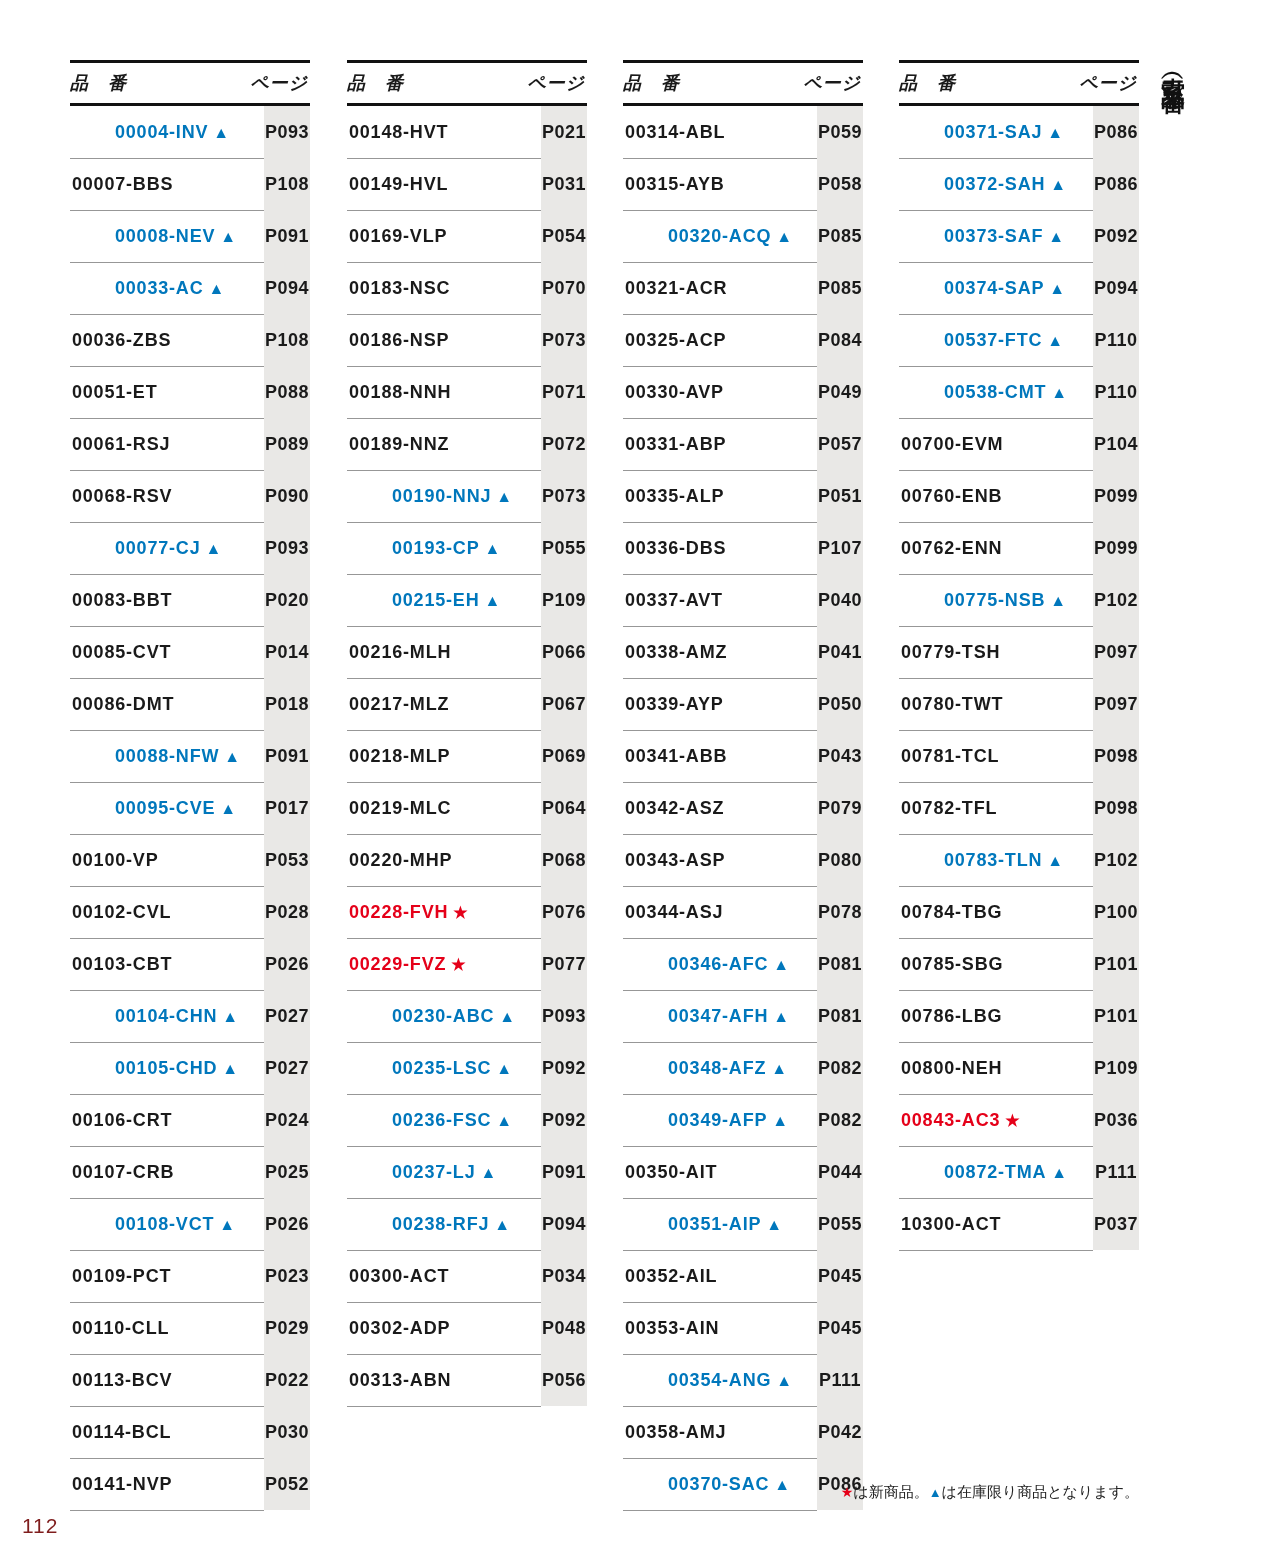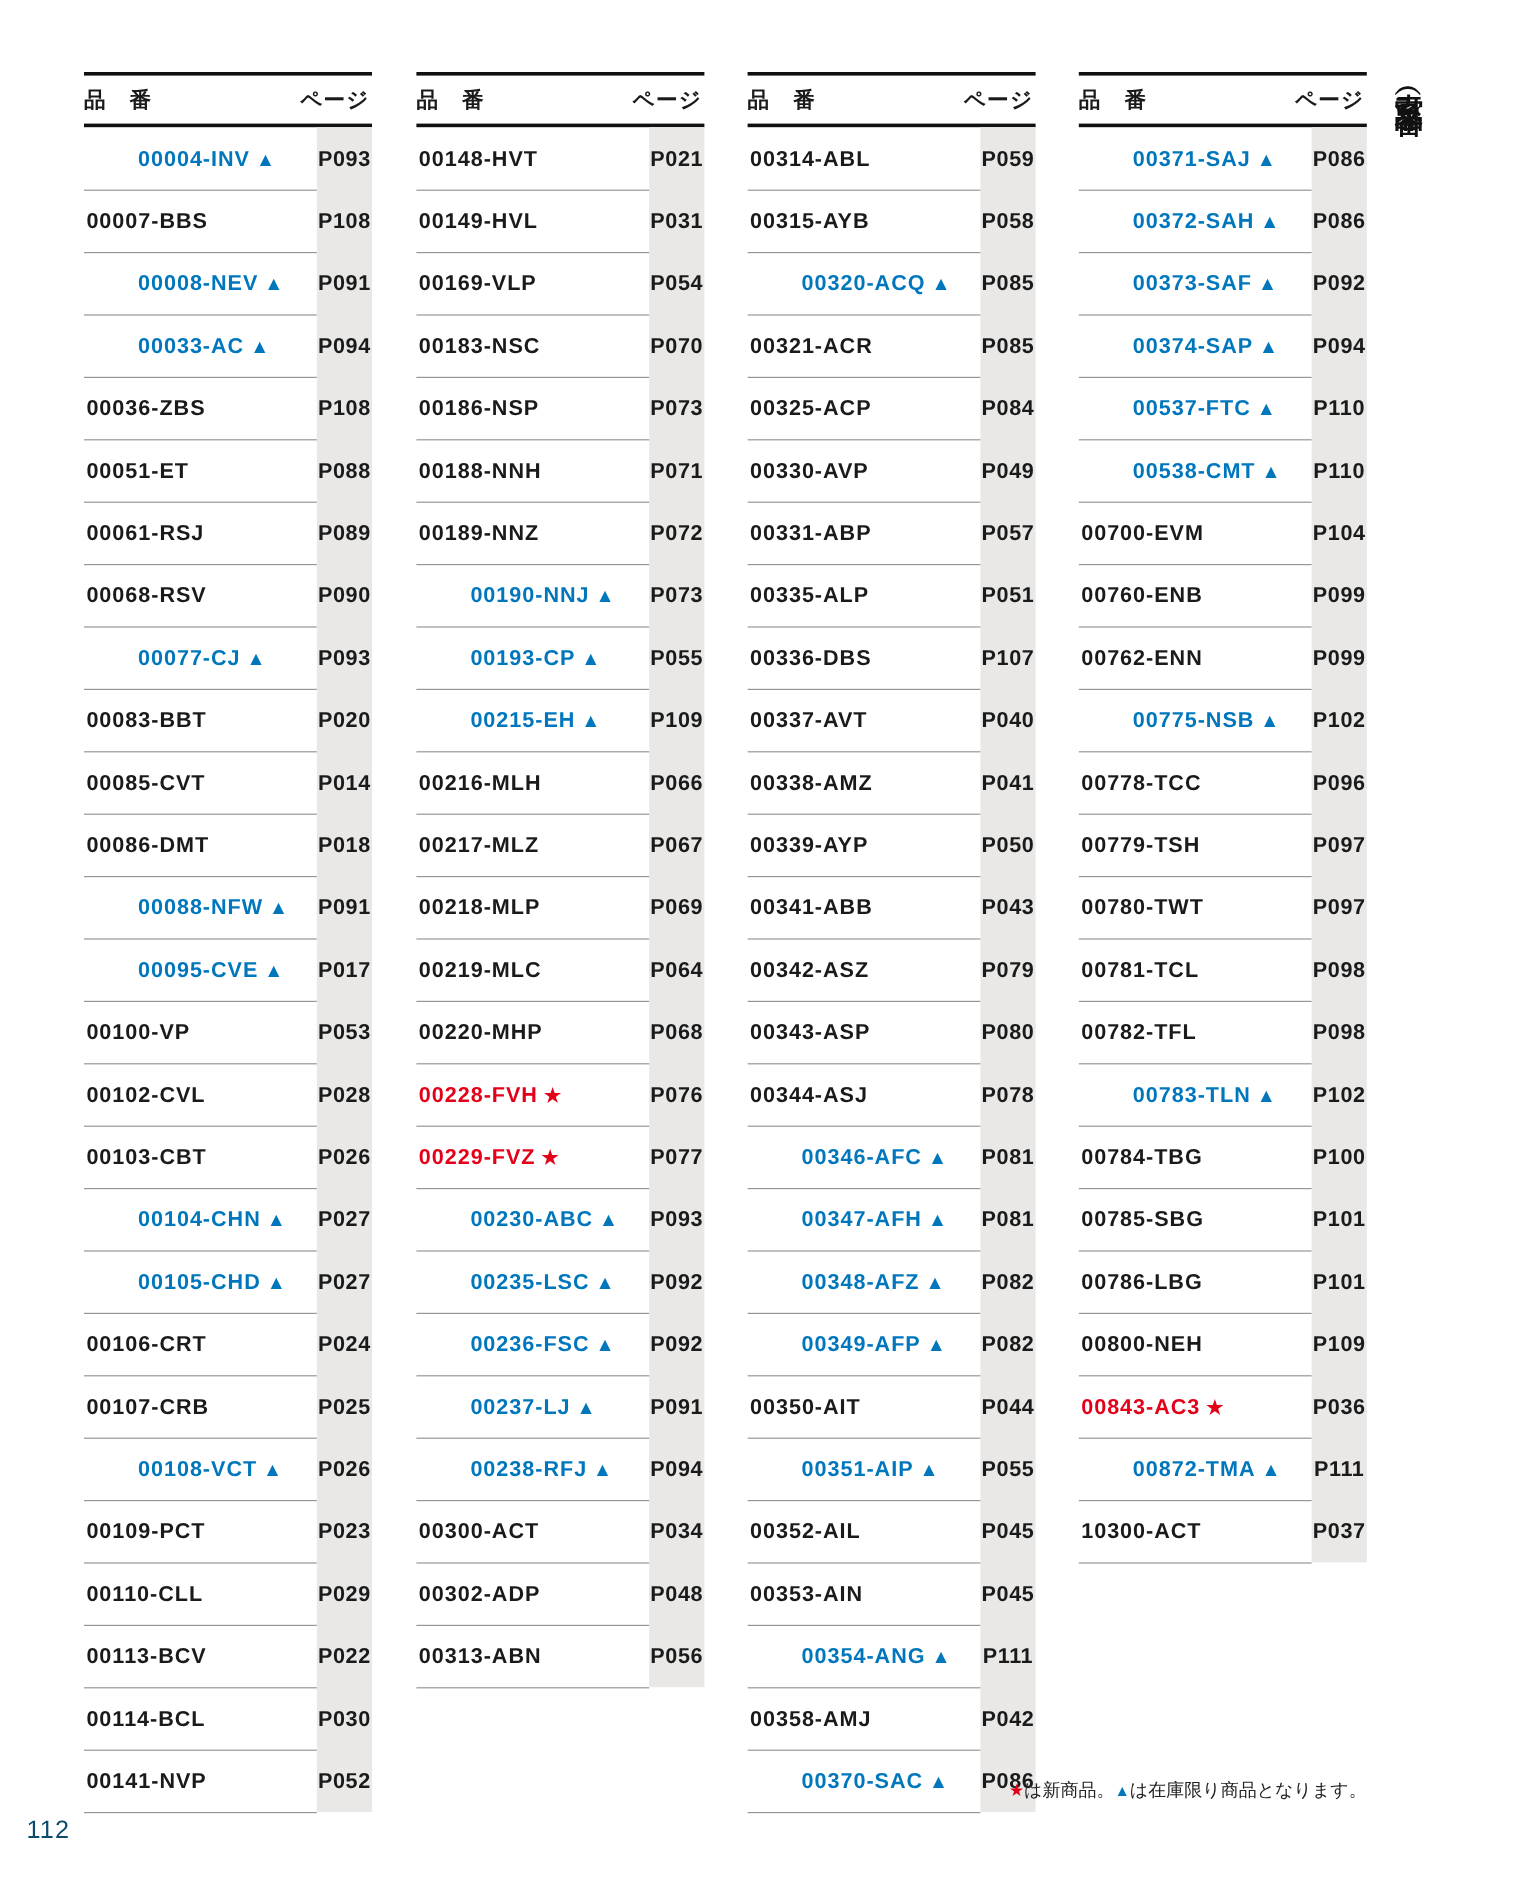--- a/index.html
+++ b/index.html
@@ -25,20 +25,21 @@
   .thead {
     height: 46px;
     border-top: 3px solid #111;
     border-bottom: 3px solid #111;
     display: flex;
     justify-content: space-between;
     align-items: center;
     font-weight: bold;
     font-size: 18px;
     letter-spacing: 1px;
+    font-style: italic;
   }
   .thead .h-page { padding-right: 2px; }
 
   .tbody { position: relative; }
   .tbody::before {
     content: "";
     position: absolute;
     top: 0; right: 0; bottom: 0;
     width: 46px;
     background: var(--page-cell-bg, #e9e8e6);
@@ -99,21 +100,21 @@
     white-space: nowrap;
   }
   .footnote .red  { color: var(--accent-red,  #e50019); font-size: 14px; }
   .footnote .blue { color: var(--accent-blue, #0077bc); font-size: 13px; }
 
   .page-number {
     position: absolute;
     left: 22px;
     top: 1514px;
     font-size: 21px;
-    color: #0c4a6e;
+    color: #7f1d1d;
     letter-spacing: 1px;
   }
 </style>
 </head>
 <body>
 
 <section class="index-col c0">
   <div class="thead">
     <span class="h-item">品　番</span>
     <span class="h-page">ページ</span>
@@ -496,24 +497,20 @@
       </div>
       <div class="row">
         <span class="code">00762-ENN</span>
         <span class="pagecell">P099</span>
       </div>
       <div class="row">
         <span class="code blue">00775-NSB<span class="mark">▲</span></span>
         <span class="pagecell">P102</span>
       </div>
       <div class="row">
-        <span class="code">00778-TCC</span>
-        <span class="pagecell">P096</span>
-      </div>
-      <div class="row">
         <span class="code">00779-TSH</span>
         <span class="pagecell">P097</span>
       </div>
       <div class="row">
         <span class="code">00780-TWT</span>
         <span class="pagecell">P097</span>
       </div>
       <div class="row">
         <span class="code">00781-TCL</span>
         <span class="pagecell">P098</span>

